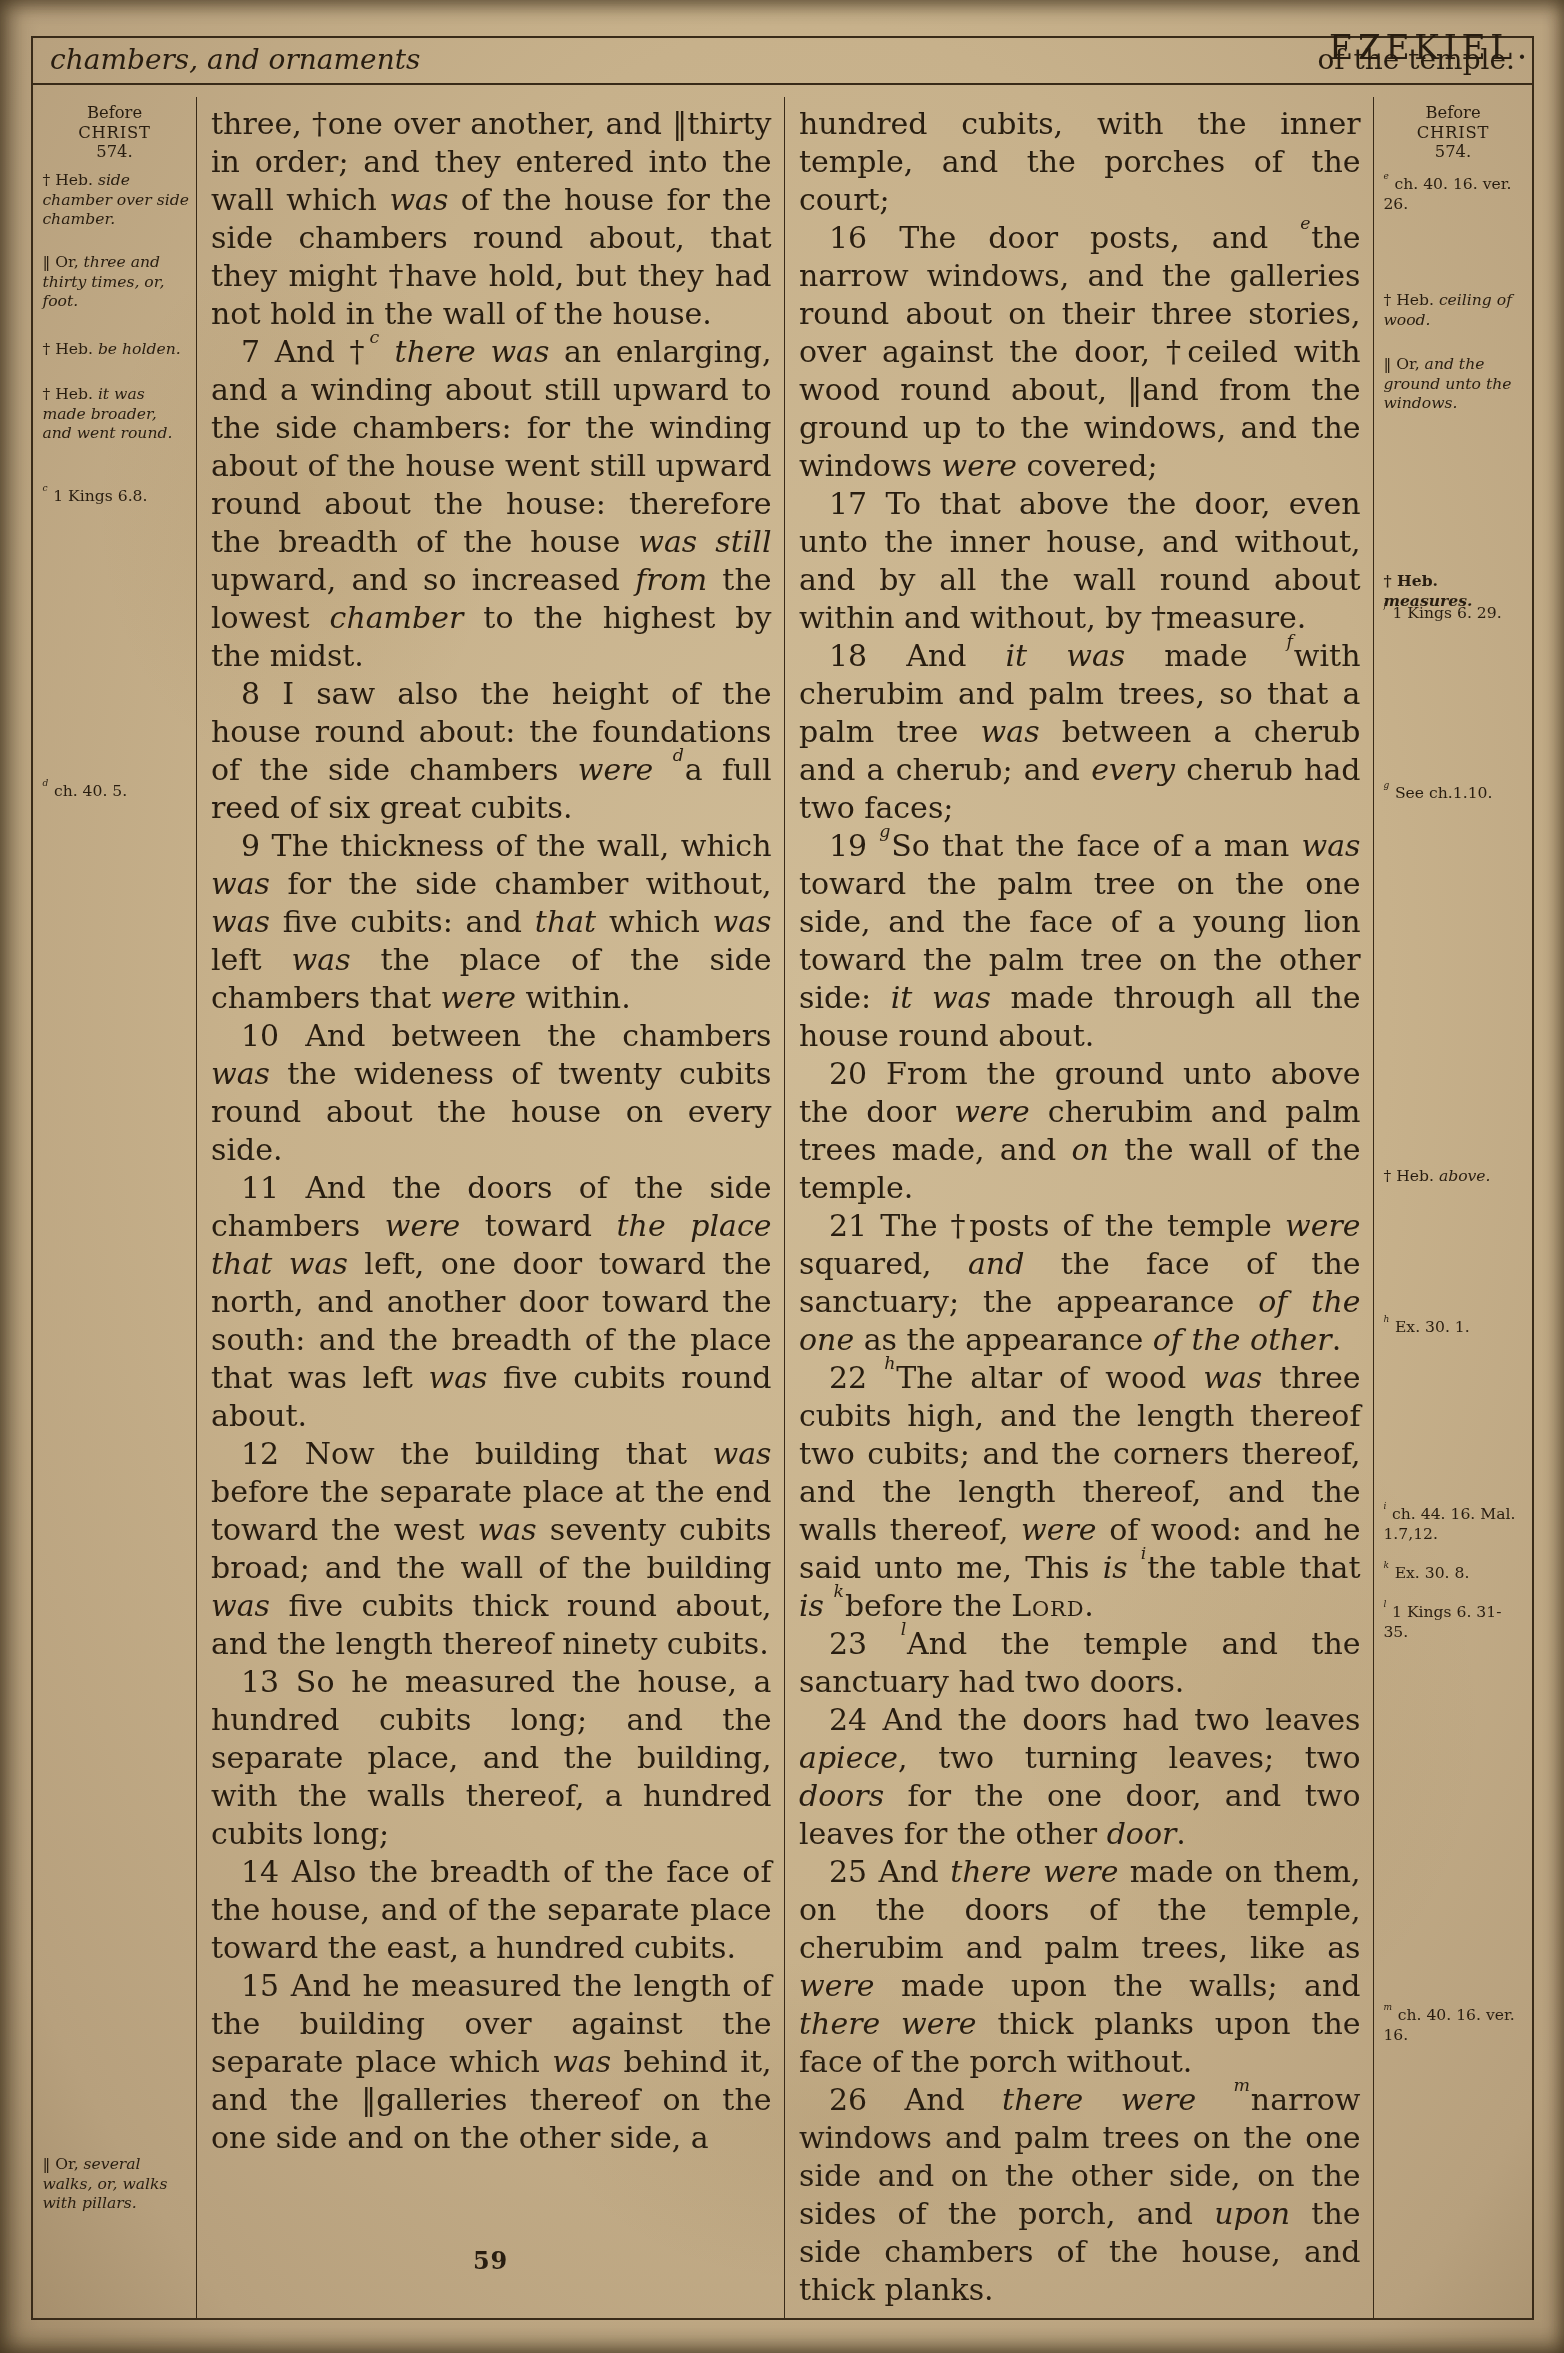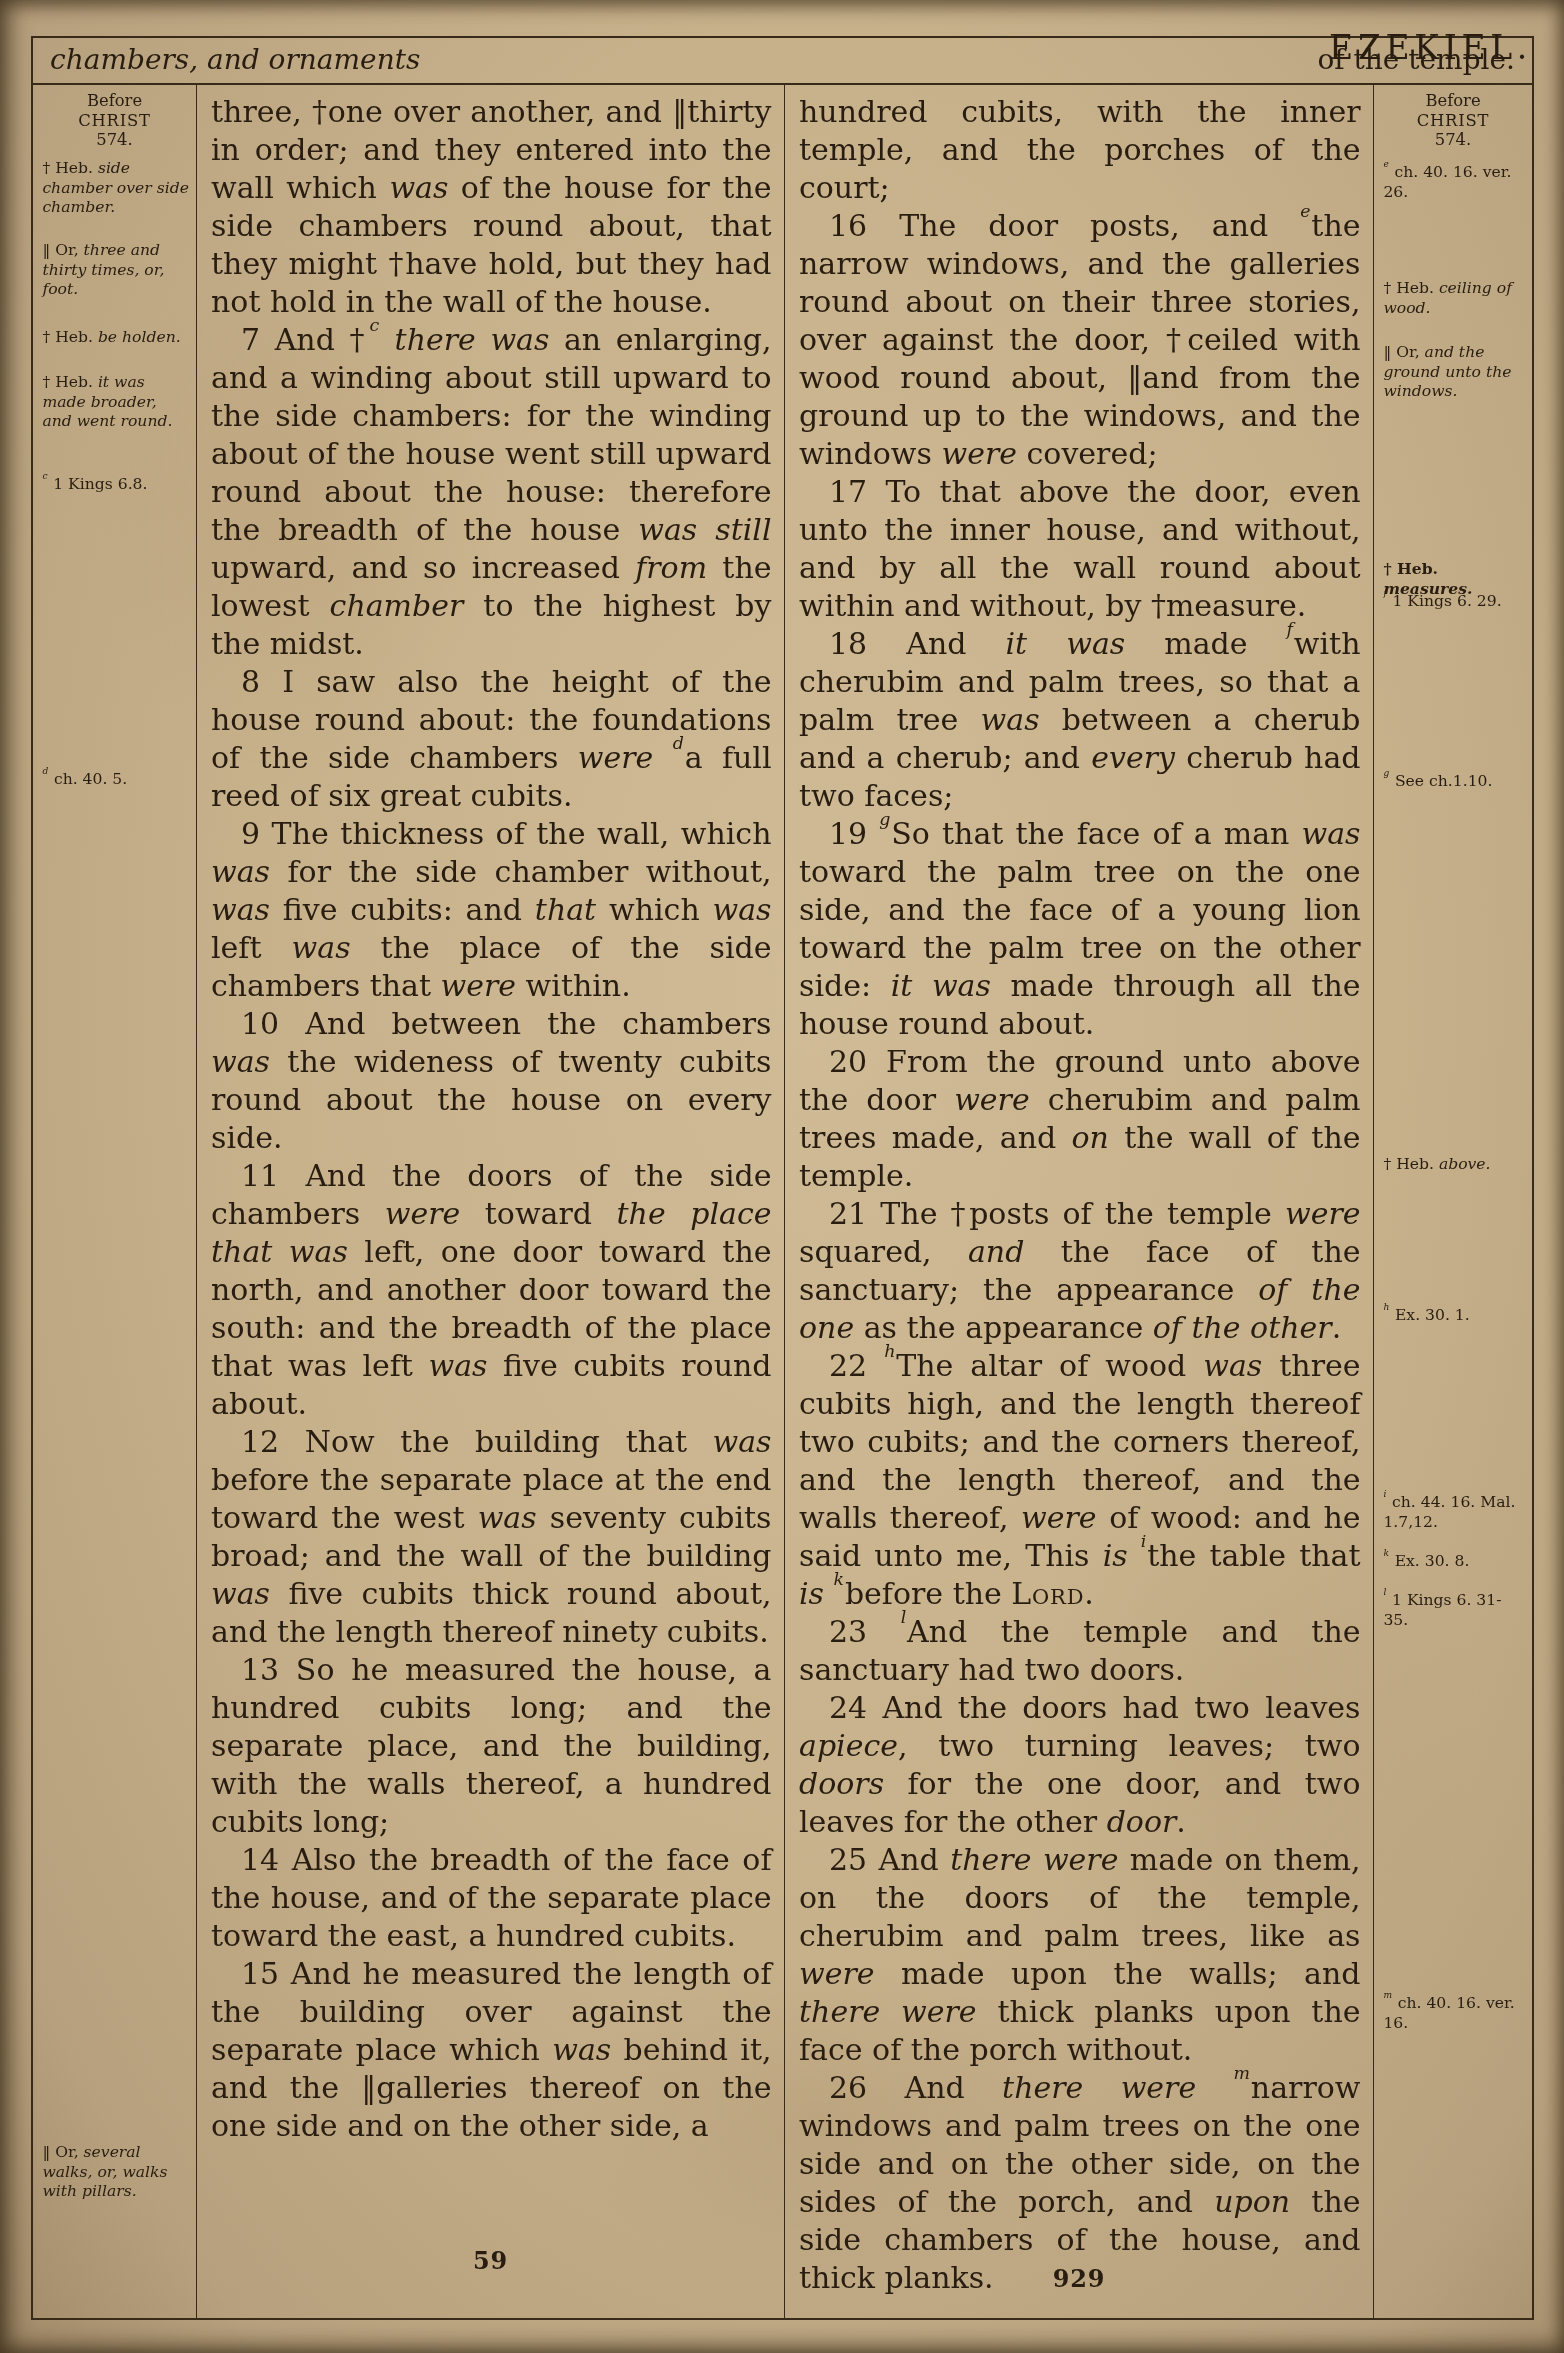--- a/index.html
+++ b/index.html
@@ -37,20 +37,21 @@
   }
   .header-left  { position:absolute; left:17px;  bottom:7px; font-style:italic; font-size:28px; }
   .header-right { position:absolute; right:17px; bottom:7px; font-size:28px; }
   .header-center{ position:absolute; left:0; right:0; bottom:16px; text-align:right;
                   font-size:33px; letter-spacing:4.7px; }
 
   .body-grid {
     flex:1 1 auto; min-height:0;
     display:grid;
     grid-template-columns: 164px 588px 588px 1fr;
+    margin-top: 12px;
   }
   .margin-col { position:relative; overflow:hidden;
     font-size:15.6px; line-height:19.6px; }
   .margin-col.lm { border-right:1.6px solid #382a18; }
   .margin-col.rm { border-left:1.6px solid #382a18; }
   .bc { position:absolute; top:6.3px; left:0; right:0; text-align:center;
         font-size:16.4px; line-height:19.6px; }
   .bc .l2 { letter-spacing:0.8px; }
   .mn { position:absolute; left:9.4px; right:6.3px; }
   .lm .lmn0 { top:74px; }
@@ -149,21 +150,20 @@
             <p>18 And <i>it was</i> made <sup class="ref">f</sup>with cherubim and palm trees, so that a palm tree <i>was</i> between a cherub and a cherub; and <i>every</i> cherub had two faces;</p>
             <p>19 <sup class="ref">g</sup>So that the face of a man <i>was</i> toward the palm tree on the one side, and the face of a young lion toward the palm tree on the other side: <i>it was</i> made through all the house round about.</p>
             <p>20 From the ground unto above the door <i>were</i> cherubim and palm trees made, and <i>on</i> the wall of the temple.</p>
             <p>21 The †posts of the temple <i>were</i> squared, <i>and</i> the face of the sanctuary; the appearance <i>of the one</i> as the appearance <i>of the other</i>.</p>
             <p>22 <sup class="ref">h</sup>The altar of wood <i>was</i> three cubits high, and the length thereof two cubits; and the corners thereof, and the length thereof, and the walls thereof, <i>were</i> of wood: and he said unto me, This <i>is</i> <sup class="ref">i</sup>the table that <i>is</i> <sup class="ref">k</sup>before the <span class="sc">Lord</span>.</p>
             <p>23 <sup class="ref">l</sup>And the temple and the sanctuary had two doors.</p>
             <p>24 And the doors had two leaves <i>apiece</i>, two turning leaves; two <i>doors</i> for the one door, and two leaves for the other <i>door</i>.</p>
             <p>25 And <i>there were</i> made on them, on the doors of the temple, cherubim and palm trees, like as <i>were</i> made upon the walls; and <i>there were</i> thick planks upon the face of the porch without.</p>
             <p>26 And <i>there were</i> <sup class="ref">m</sup>narrow windows and palm trees on the one side and on the other side, on the sides of the porch, and <i>upon</i> the side chambers of the house, and thick planks.</p>
           </div>
-        <div class="pagenum pn-right">929</div>
       </div>
 
       <div class="margin-col rm">
         <div class="bc">
           <div>Before</div>
           <div class="l2">CHRIST</div>
           <div>574.</div>
         </div>
         <div class="mn rmn0"><sup class="ref">e</sup> ch. 40. 16. ver. 26.</div>
         <div class="mn rmn1">† Heb. <i>ceiling of wood.</i></div>

